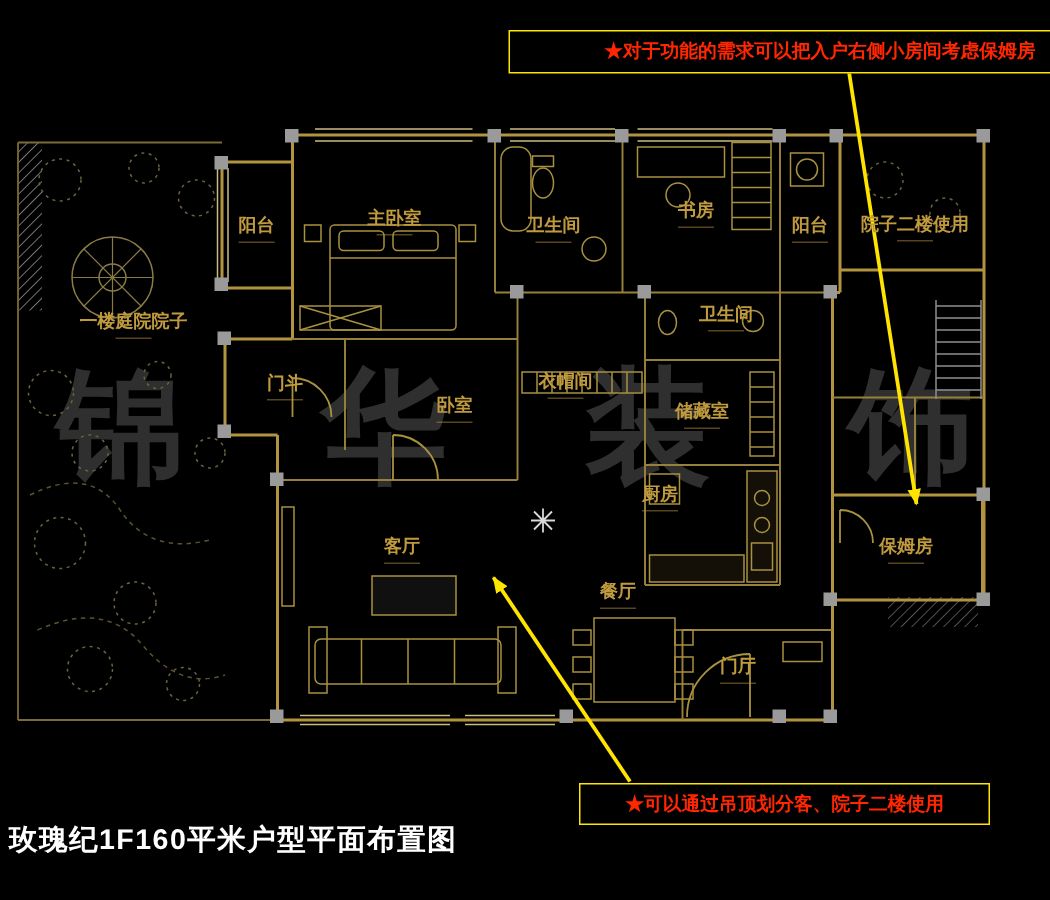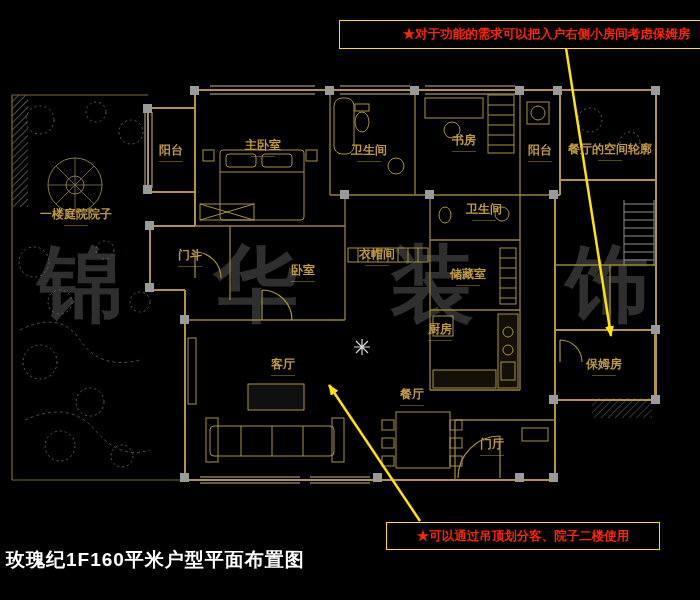--- a/index.html
+++ b/index.html
@@ -195,29 +195,29 @@
       <line x1="566" y1="48" x2="611" y2="336" marker-end="url(#ah)"></line>
       <line x1="420" y1="521" x2="329" y2="385" marker-end="url(#ah)"></line>
     </g>
   </svg>
 
   <div class="room-label" style="left:171px;top:152px">阳台</div>
   <div class="room-label" style="left:263px;top:147px">主卧室</div>
   <div class="room-label" style="left:369px;top:152px">卫生间</div>
   <div class="room-label" style="left:464px;top:142px">书房</div>
   <div class="room-label" style="left:540px;top:152px">阳台</div>
-  <div class="room-label" style="left:610px;top:151px">餐厅的空间轮廓</div>
-  <div class="room-label" style="left:76px;top:216px">一楼庭院院子</div>
+  <div class="room-label" style="left:610px;top:151px">院子二楼使用</div>
+  <div class="room-label" style="left:89px;top:216px">一楼庭院院子</div>
   <div class="room-label" style="left:484px;top:211px">卫生间</div>
   <div class="room-label" style="left:377px;top:256px">衣帽间</div>
   <div class="room-label" style="left:190px;top:257px">门斗</div>
   <div class="room-label" style="left:303px;top:272px">卧室</div>
   <div class="room-label" style="left:468px;top:276px">储藏室</div>
   <div class="room-label" style="left:440px;top:331px">厨房</div>
-  <div class="room-label" style="left:283px;top:366px">客厅</div>
+  <div class="room-label" style="left:268px;top:366px">客厅</div>
   <div class="room-label" style="left:412px;top:396px">餐厅</div>
   <div class="room-label" style="left:492px;top:446px">门厅</div>
   <div class="room-label" style="left:604px;top:366px">保姆房</div>
 
   <div class="callout callout-top">★对于功能的需求可以把入户右侧小房间考虑保姆房</div>
   <div class="callout callout-bottom">★可以通过吊顶划分客、院子二楼使用</div>
 
   <div class="title">玫瑰纪1F160平米户型平面布置图</div>
 </div>
 

